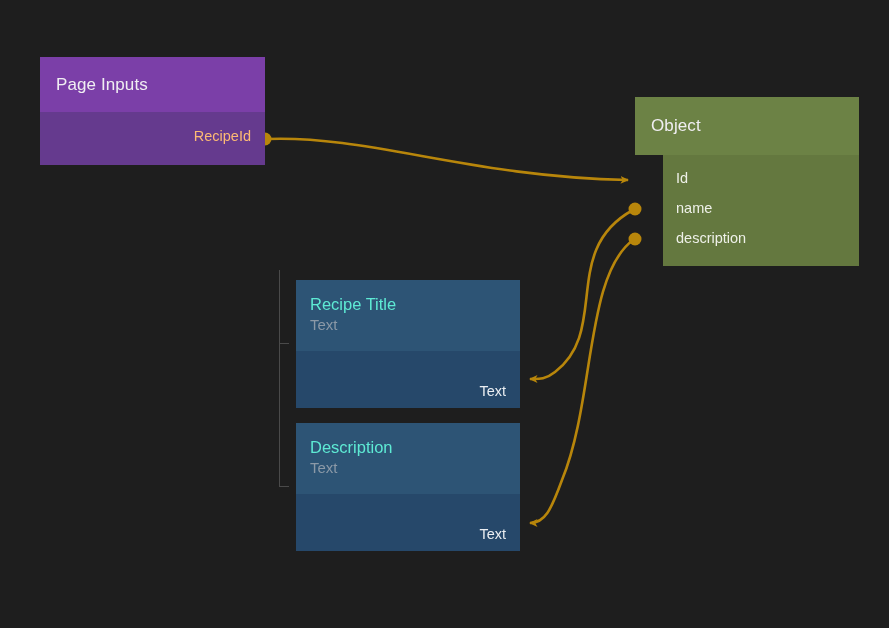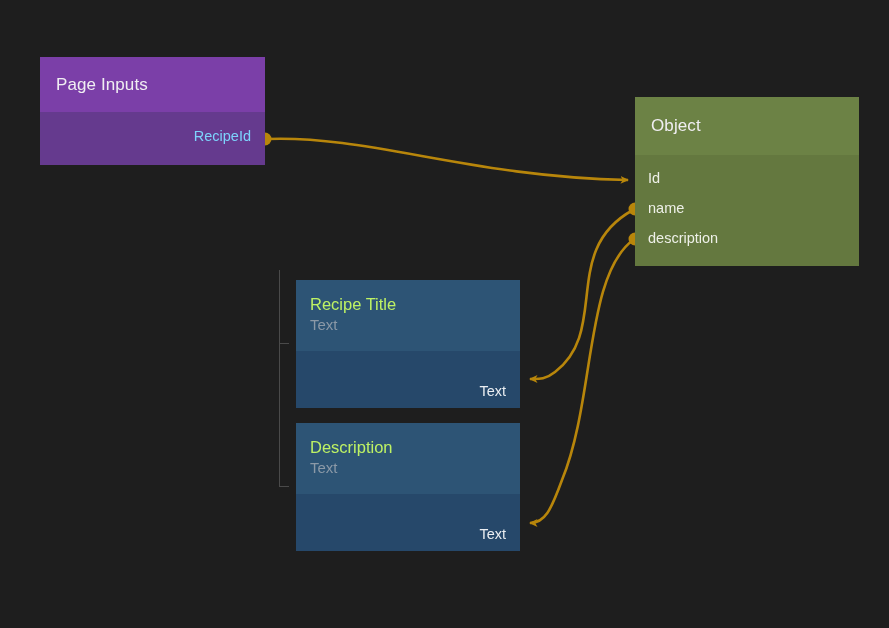--- a/index.html
+++ b/index.html
@@ -49,27 +49,27 @@
   #node-page-inputs { left: 40px; top: 57px; width: 225px; height: 108px; }
   #node-page-inputs .node-header { height: 55px; background: #7b3fa8; }
   #node-page-inputs .node-body { height: 53px; background: #653a8e; }
   .port-row-right {
     position: absolute;
     right: 14px;
     display: flex;
     align-items: center;
     height: 20px;
     font-size: 14.5px;
-    color: #7dd3fc;
+    color: #fdba74;
   }
 
   
   #node-object { left: 635px; top: 97px; width: 224px; height: 169px; }
   #node-object .node-header { height: 58px; background: #6c8245; }
-  #node-object .node-body { height: 111px; background: #64783f; }
+  #node-object .node-body { height: 111px; background: #64783f; margin-left: 28px; }
   .field-left {
     position: absolute;
     left: 13px;
     font-size: 14.5px;
     color: #eef0e8;
     height: 18px;
     line-height: 18px;
   }
 
   
@@ -79,21 +79,21 @@
   
   .widget-node { left: 296px; width: 224px; }
   .widget-head {
     box-sizing: border-box;
     background: #2d5475;
     padding: 14px 0 0 14px;
     height: 71px;
   }
   .widget-name {
     font-size: 16.5px;
-    color: #bef264;
+    color: #5eead4;
     line-height: 20px;
   }
   .widget-type {
     font-size: 15px;
     color: #8b99a7;
     line-height: 20px;
     margin-top: 1px;
   }
   .widget-body {
     box-sizing: border-box;

